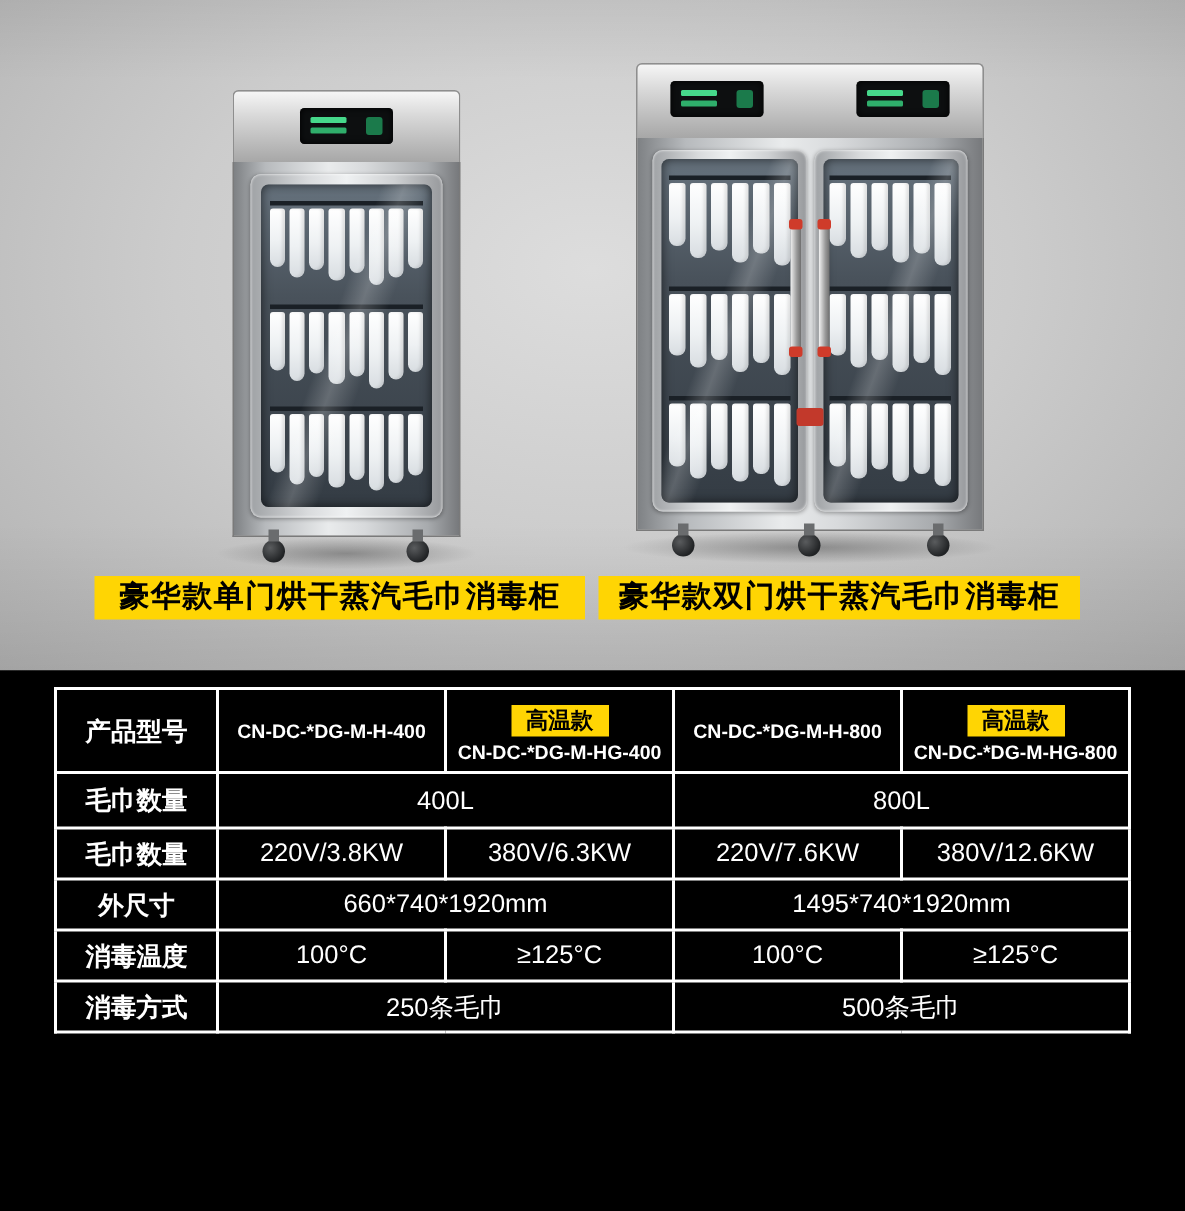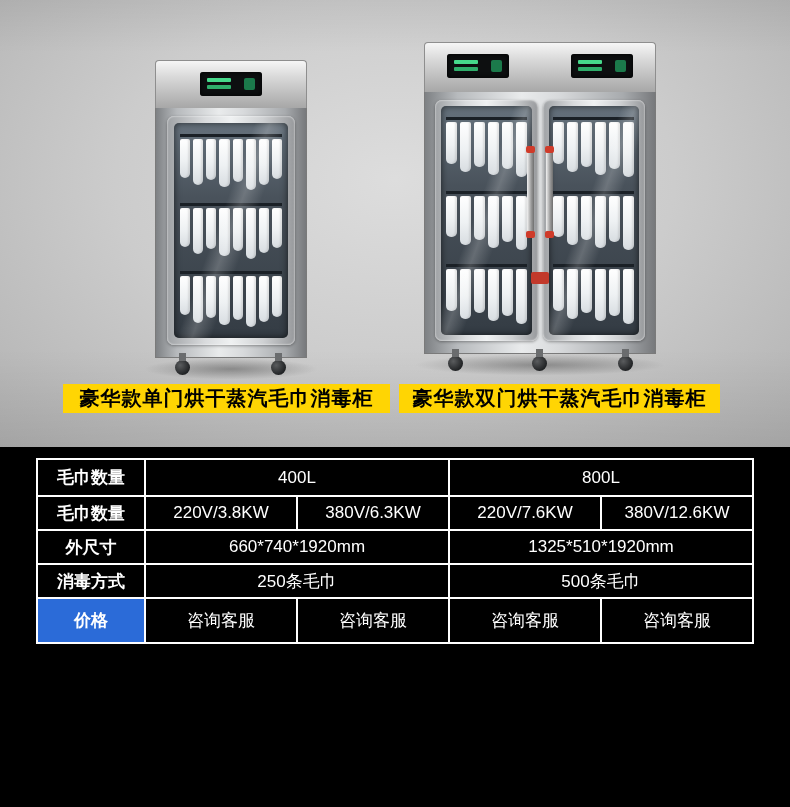--- a/index.html
+++ b/index.html
@@ -218,53 +218,70 @@
   <section class="specs">
     <table class="spec">
       <colgroup>
         <col style="width:108px">
           <col style="width:152px">
           <col style="width:152px">
           <col style="width:152px">
           <col style="width:152px">
       </colgroup>
       <tbody>
+        <tr class="h56">
+          <td class="hdr">产品型号</td>
+          <td class="model">CN-DC-*DG-M-H-400</td>
+          <td class="badge-cell">
+            <div class="inner">
+              <span class="badge">高温款</span>
+              <span class="model">CN-DC-*DG-M-HG-400</span>
+            </div>
+          </td>
+          <td class="model">CN-DC-*DG-M-H-800</td>
+          <td class="badge-cell">
+            <div class="inner">
+              <span class="badge">高温款</span>
+              <span class="model">CN-DC-*DG-M-HG-800</span>
+            </div>
+          </td>
+        </tr>
 
         <tr class="h37">
           <td class="hdr">毛巾数量</td>
           <td colspan="2">400L</td>
           <td colspan="2">800L</td>
         </tr>
 
         <tr class="h34">
           <td class="hdr">毛巾数量</td>
           <td>220V/3.8KW</td>
           <td>380V/6.3KW</td>
           <td>220V/7.6KW</td>
           <td>380V/12.6KW</td>
         </tr>
 
         <tr class="h34">
           <td class="hdr">外尺寸</td>
           <td colspan="2">660*740*1920mm</td>
-          <td colspan="2">1325*510*1920mm</td>
-        </tr>
-
-
+          <td colspan="2">1495*740*1920mm</td>
+        </tr>
+
+
+        <tr class="h34">
+          <td class="hdr">消毒温度</td>
+          <td>100°C</td>
+          <td>≥125°C</td>
+          <td>100°C</td>
+          <td>≥125°C</td>
+        </tr>
 
 
         <tr class="h34">
           <td class="hdr">消毒方式</td>
           <td colspan="2">250条毛巾</td>
           <td colspan="2">500条毛巾</td>
         </tr>
 
-        <tr class="h45">
-          <td class="hdr price-hdr">价格</td>
-          <td>咨询客服</td>
-          <td>咨询客服</td>
-          <td>咨询客服</td>
-          <td>咨询客服</td>
-        </tr>
       </tbody>
     </table>
   </section>
 </div>
 
 </body></html>

